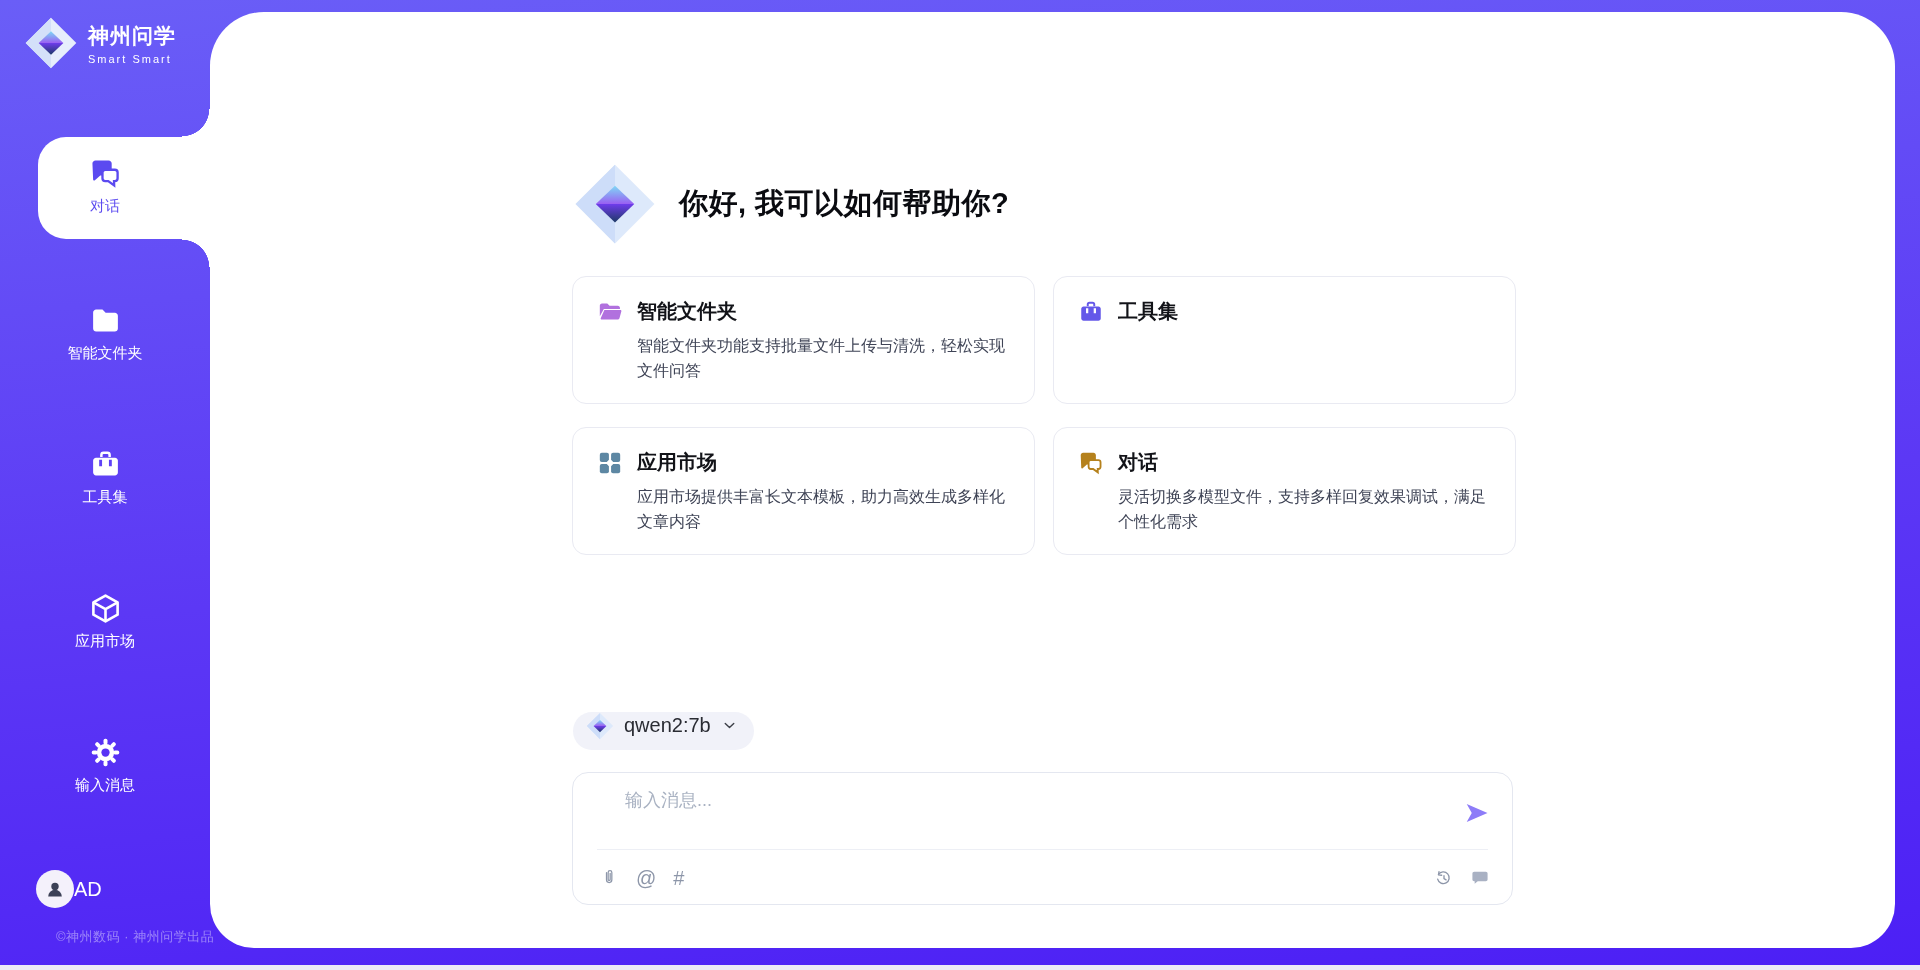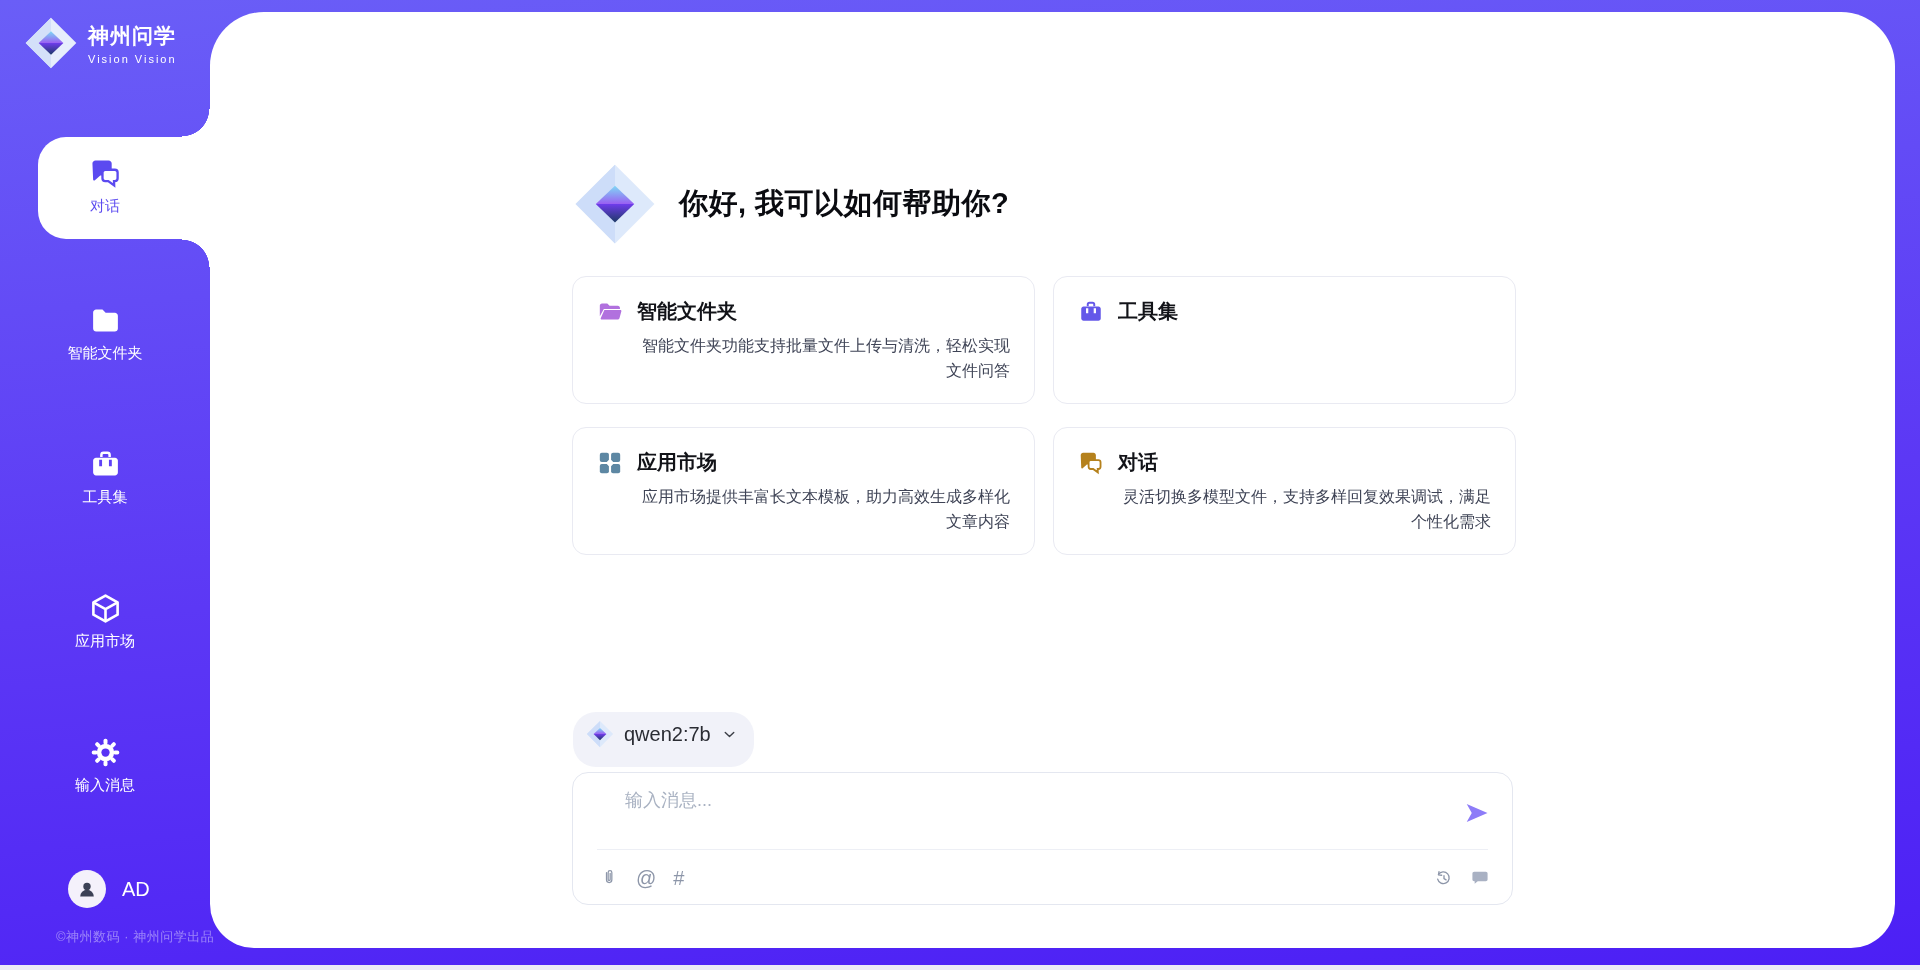--- a/index.html
+++ b/index.html
@@ -29,21 +29,21 @@
     align-items:center; gap:7px; color:#fff; cursor:pointer; z-index:3; }
   .nav-item svg { width:33px; height:33px; }
   .nav-item .nav-label { font-size:15px; }
   .nav-item.active { color:#5b4af0; }
   .nav-chat    { top:157px; }
   .nav-folder  { top:304px; }
   .nav-tools   { top:448px; }
   .nav-market  { top:592px; }
   .nav-settings{ top:736px; }
 
-  .user-row { position:absolute; left:68px; top:870px; display:flex; align-items:center; gap:16px; z-index:3; }
+  .user-row { position:absolute; left:36px; top:870px; display:flex; align-items:center; z-index:3; }
   .user-avatar { width:38px; height:38px; border-radius:50%; background:#f4f1fb; display:flex;
     align-items:center; justify-content:center; }
   .user-avatar svg { width:24px; height:24px; color:#3c4156; }
   .user-name { color:#fff; font-size:20px; font-weight:500; }
   .sidebar-footer { position:absolute; left:13px; top:928px; color:rgba(255,255,255,0.42);
     font-size:13px; letter-spacing:0.5px; z-index:3; white-space:nowrap;margin-left:43px; }
 
   
   .main-panel { position:absolute; left:210px; top:12px; width:1685px; height:936px;
     background:#fff; border-radius:54px 54px 44px 44px; z-index:2; }
@@ -52,23 +52,23 @@
   .greeting svg { width:84px; height:84px; }
   .greeting-text { font-size:29px; font-weight:700; color:#0a0b10; letter-spacing:0.5px; }
 
   .cards { position:absolute; left:362px; top:264px; width:944px;
     display:grid; grid-template-columns:463px 463px; column-gap:18px; row-gap:23px; }
   .card { height:128px; background:#fff; border:1px solid #e9eaf2; border-radius:14px;
     padding:21px 24px; cursor:pointer; }
   .card-head { display:flex; align-items:center; gap:14px; }
   .card-head svg { width:26px; height:26px; flex:0 0 auto; }
   .card-title { font-size:20px; font-weight:700; color:#121318; }
-  .card-desc { margin-top:9px; padding-left:40px; font-size:16px; color:#3f4456; line-height:1.55;text-align:right; }
-
-  .model-pill { position:absolute; left:363px; top:700px; height:55px; display:inline-flex;
+  .card-desc { margin-top:9px; padding-left:40px; font-size:16px; color:#3f4456; line-height:1.55; }
+
+  .model-pill { position:absolute; left:363px; top:700px; height:38px; display:inline-flex;
     align-items:center; gap:10px; padding:0 16px 11px 13px; background:#f1f2f9; border-radius:23px;
     cursor:pointer; }
   .model-pill svg.gem { width:28px; height:28px; }
   .model-name { font-size:20px; color:#2a2c33; font-weight:500; }
   .model-pill svg.chev { width:17px; height:17px; color:#3c3f47; }
 
   .composer { position:absolute; left:362px; top:760px; width:941px; height:133px;
     border:1px solid #e4e7f0; border-radius:16px; background:#fff; }
   .composer textarea { position:absolute; left:24px; top:15px; width:860px; height:54px;
     border:none; outline:none; resize:none; font-size:18px; color:#333;
@@ -110,21 +110,21 @@
 
   <div class="logo">
     <svg viewBox="0 0 48 48">
       <path d="M24 1.5 46.5 24 24 46.5 1.5 24z" fill="#e7eefc"></path>
       <path d="M24 1.5 1.5 24 24 46.5z" fill="#d4e0f9"></path>
       <path d="M13 24 24 13.5 35 24z" fill="url(#gemTop)"></path>
       <path d="M13 24 24 34.5 35 24z" fill="url(#gemBot)"></path>
     </svg>
     <div class="logo-text">
       <div class="logo-name">神州问学</div>
-      <div class="logo-sub">Vision Vision</div>
+      <div class="logo-sub">Smart Smart</div>
     </div>
   </div>
 
   <div class="tab-conn-top"></div>
   <div class="tab-bubble"></div>
   <div class="tab-conn-bottom"></div>
 
   <div class="nav-item nav-chat active">
     <svg viewBox="0 0 24 24">
       <path d="M2.5 4.8c0-1.2 1-2.2 2.2-2.2h9.6c1.2 0 2.2 1 2.2 2.2v6.4c0 1.2-1 2.2-2.2 2.2H8.2l-3.9 3.5c-.5.4-1.3.1-1.3-.6z" fill="currentColor"></path>

